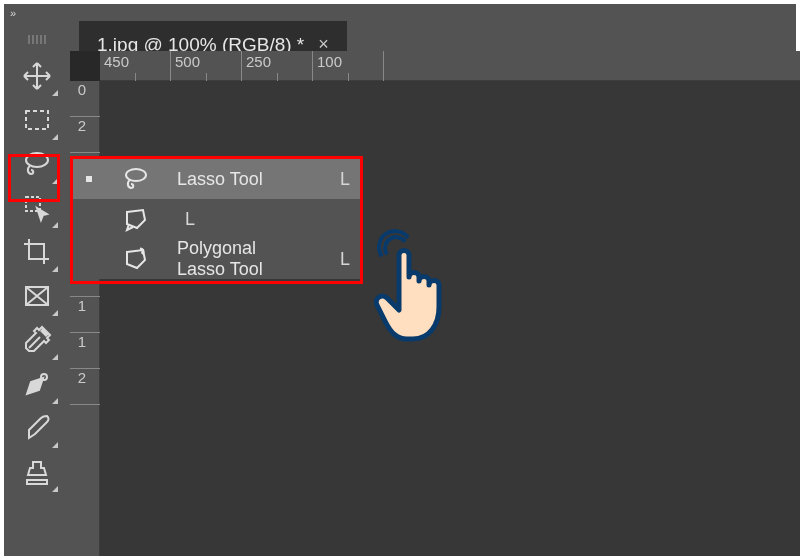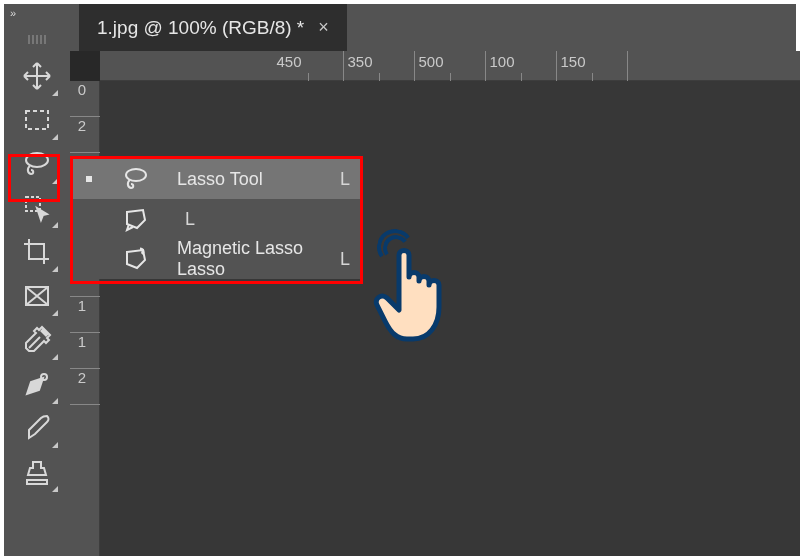--- a/index.html
+++ b/index.html
@@ -56,21 +56,21 @@
   position: absolute;
   left: 4px; top: 150px;
   width: 52px; height: 48px;
   border: 3px solid #ff0000;
   pointer-events: none;
 }
 
 
 .tabbar {
   position: absolute;
-  left: 75px; top: 0;
+  left: 75px; top: 17px;
   height: 47px; width: 720px;
   display: flex; align-items: flex-end;
 }
 .tab {
   height: 47px;
   padding: 0 18px;
   background: #2e2e2e;
   color: #e6e6e6;
   font-size: 19px;
   display: flex; align-items: center; gap: 14px;
@@ -86,21 +86,20 @@
 }
 .ruler-h {
   position: absolute;
   left: 30px; top: 0;
   height: 30px; width: 700px;
   background: #535353;
   border-bottom: 1px solid #3d3d3d;
   color: #cacaca;
   font-size: 15px;
   display: flex;
-  justify-content: center;
 }
 .ruler-h .tick {
   width: 71px; height: 30px;
   border-right: 1px solid #888;
   position: relative;
 }
 .ruler-h .tick span {
   position: absolute; left: 4px; top: 2px;
 }
 .ruler-h .tick::after, .ruler-h .tick::before {
@@ -272,30 +271,27 @@
       <span class="close">×</span>
     </div>
   </div>
 
   <div class="canvas-wrap">
     <div class="ruler-h">
       <div class="tick">
           <span>450</span>
         </div>
       <div class="tick">
-          <span>350</span>
+          <span>500</span>
         </div>
       <div class="tick">
-          <span>500</span>
+          <span>250</span>
         </div>
       <div class="tick">
           <span>100</span>
-        </div>
-      <div class="tick">
-          <span>150</span>
         </div>
     </div>
     <div class="ruler-v">
       <div class="vt">
           <span>0</span>
         </div>
       <div class="vt">
           <span>2</span>
         </div>
       <div class="vt">
@@ -348,21 +344,21 @@
       <div class="fr-key">L</div>
     </div>
     <div class="flyrow">
       <div class="fr-dot"></div>
       <div class="fr-icon">
         <svg viewBox="0 0 26 26">
             <path d="M4 6l16-2 2 10-8 8-10-4z"></path>
             <path d="M17 3c3 0 4 3 2 5" stroke-width="3"></path>
           </svg>
       </div>
-      <div class="fr-label">Magnetic Lasso Lasso</div>
+      <div class="fr-label">Polygonal Lasso Tool</div>
       <div class="fr-key">L</div>
     </div>
   </div>
   <div class="menu-outline"></div>
 
   <div class="pointer-hand">
     <div class="arc1"></div>
       <div class="arc2"></div>
     <svg viewBox="0 0 100 110">
       <path d="M30 18c0-6 10-6 10 0v22c0-6 10-6 10 0v4c0-6 10-6 10 0v4c0-6 10-6 10 0v22c0 18-10 32-26 32H38c-10 0-16-6-22-18l-8-16c-3-6 4-12 10-7l12 12V18z" fill="#ffdfc0" stroke="#083a6b" stroke-width="5" stroke-linejoin="round"></path>

